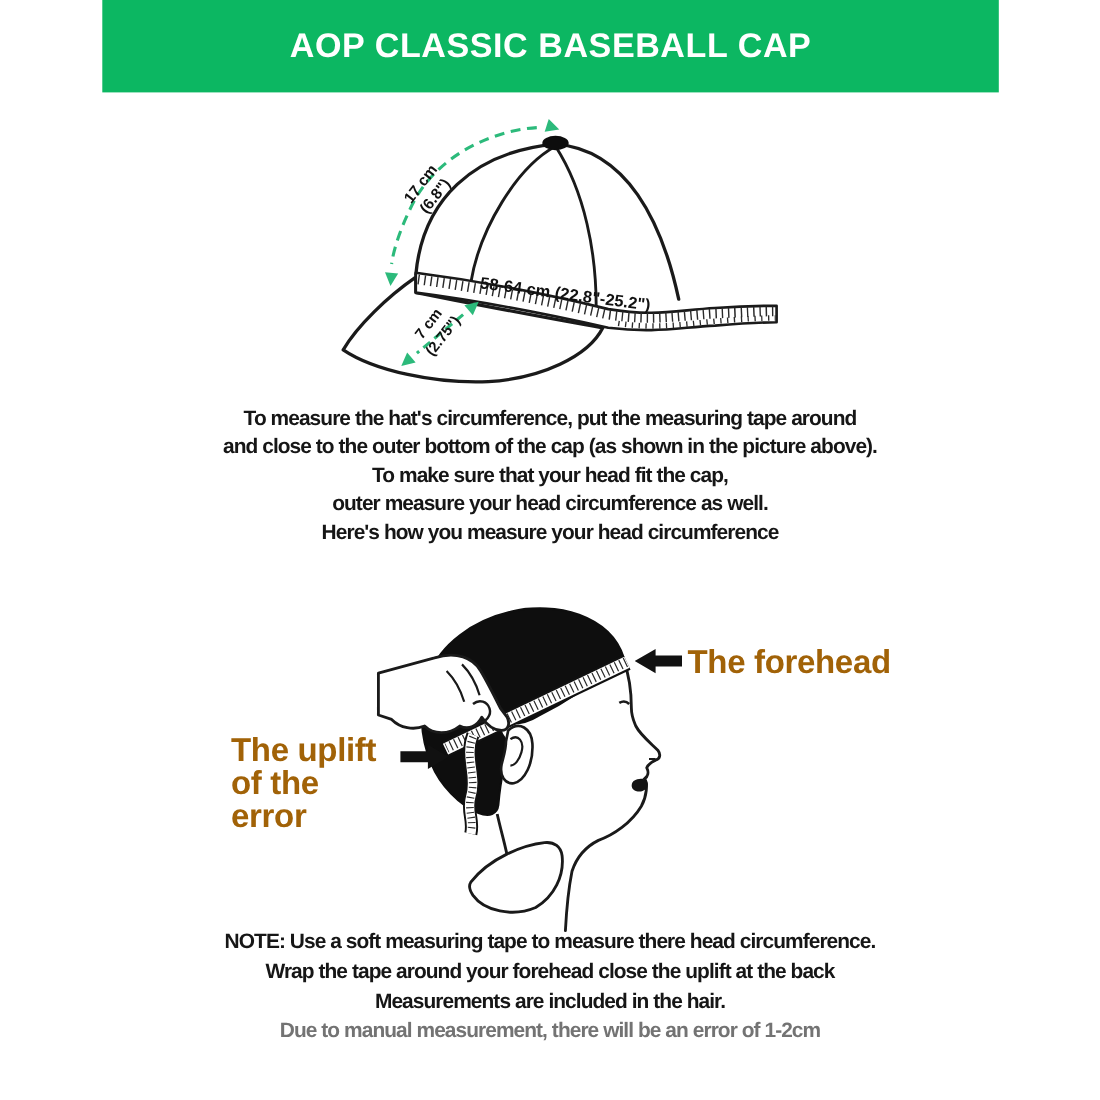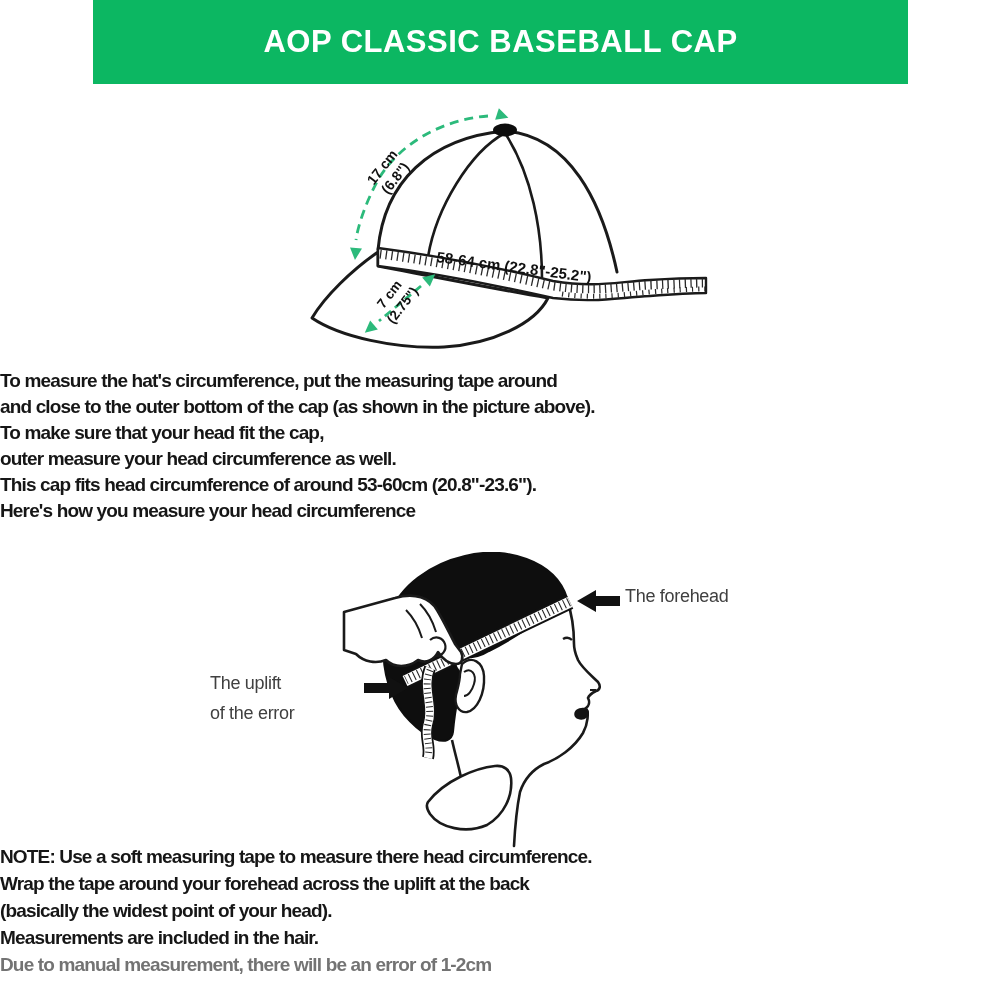--- a/index.html
+++ b/index.html
@@ -10,28 +10,28 @@
   .header-bar{position:absolute;left:93px;top:0;width:815px;height:84px;background:#0cb762;
               display:flex;align-items:center;justify-content:center;}
   .header-title{color:#ffffff;font-size:31px;font-weight:700;letter-spacing:.5px;white-space:nowrap;}
 
   
   .cap-wrap{position:absolute;left:250px;top:90px;width:500px;height:280px;}
   .head-wrap{position:absolute;left:280px;top:552px;width:440px;height:300px;}
   svg text{font-family:"Liberation Sans","DejaVu Sans",sans-serif;}
 
   
-  .para{position:absolute;left:0;width:1000px;text-align:left;font-size:19px;font-weight:700;
+  .para{position:absolute;left:0;width:1000px;text-align:center;font-size:19px;font-weight:700;
         letter-spacing:-0.85px;line-height:26px;color:#161616;}
   .para-measure{top:368px;}
   .para-note{top:843px;line-height:27px;}
   .warning-line{color:#737373;}
 
   
-  .lbl{position:absolute;font-size:18px;font-weight:400;color:#404040;letter-spacing:-0.3px;}
+  .lbl{position:absolute;font-size:30px;font-weight:700;color:#a16207;letter-spacing:-0.3px;}
   .lbl-forehead{left:625px;top:586px;white-space:nowrap;}
   .lbl-uplift{left:210px;top:668px;width:150px;text-align:left;line-height:30px;}
 </style>
 </head>
 <body>
 
 <div id="page">
 
   <div class="header-bar">
     <div class="header-title">AOP CLASSIC BASEBALL CAP</div>
@@ -67,21 +67,20 @@
       <text transform="translate(143,207) rotate(-52)" font-size="13.5" font-weight="700" fill="#111" text-anchor="middle">7 cm</text>
       <text transform="translate(156,218) rotate(-52)" font-size="13.5" font-weight="700" fill="#111" text-anchor="middle">(2.75")</text>
     </svg>
   </div>
 
   <div class="para para-measure">
     <div>To measure the hat's circumference, put the measuring tape around</div>
     <div>and close to the outer bottom of the cap (as shown in the picture above).</div>
     <div>To make sure that your head fit the cap,</div>
     <div>outer measure your head circumference as well.</div>
-    <div>This cap fits head circumference of around 53-60cm (20.8"-23.6").</div>
     <div>Here's how you measure your head circumference</div>
   </div>
 
   <div class="head-wrap">
     <svg width="440" height="300" viewBox="0 0 440 300">
 
       <path d="M287,46 C275,8 225,-6 185,4 C150,12 120,34 110,62 C100,88 102,118 112,142
                C120,162 138,180 155,187 C165,191 172,188 173,180 C174,168 176,155 178,146
                C179,138 181,130 184,124 C178,120 173,112 175,104 C190,108 201,104 209,99
                C221,93 233,86 245,78 C259,68 273,59 287,46 Z" fill="#0e0e0e" stroke="#0e0e0e" stroke-width="2"></path>
@@ -124,19 +123,18 @@
   </div>
 
   <div class="lbl lbl-forehead">The forehead</div>
   <div class="lbl lbl-uplift">
     <div>The uplift</div>
     <div>of the error</div>
   </div>
 
   <div class="para para-note">
     <div>NOTE: Use a soft measuring tape to measure there head circumference.</div>
-    <div>Wrap the tape around your forehead across the uplift at the back</div>
-    <div>(basically the widest point of your head).</div>
+    <div>Wrap the tape around your forehead close the uplift at the back</div>
     <div>Measurements are included in the hair.</div>
     <div class="warning-line">Due to manual measurement, there will be an error of 1-2cm</div>
   </div>
 
 </div>
 
 </body></html>

